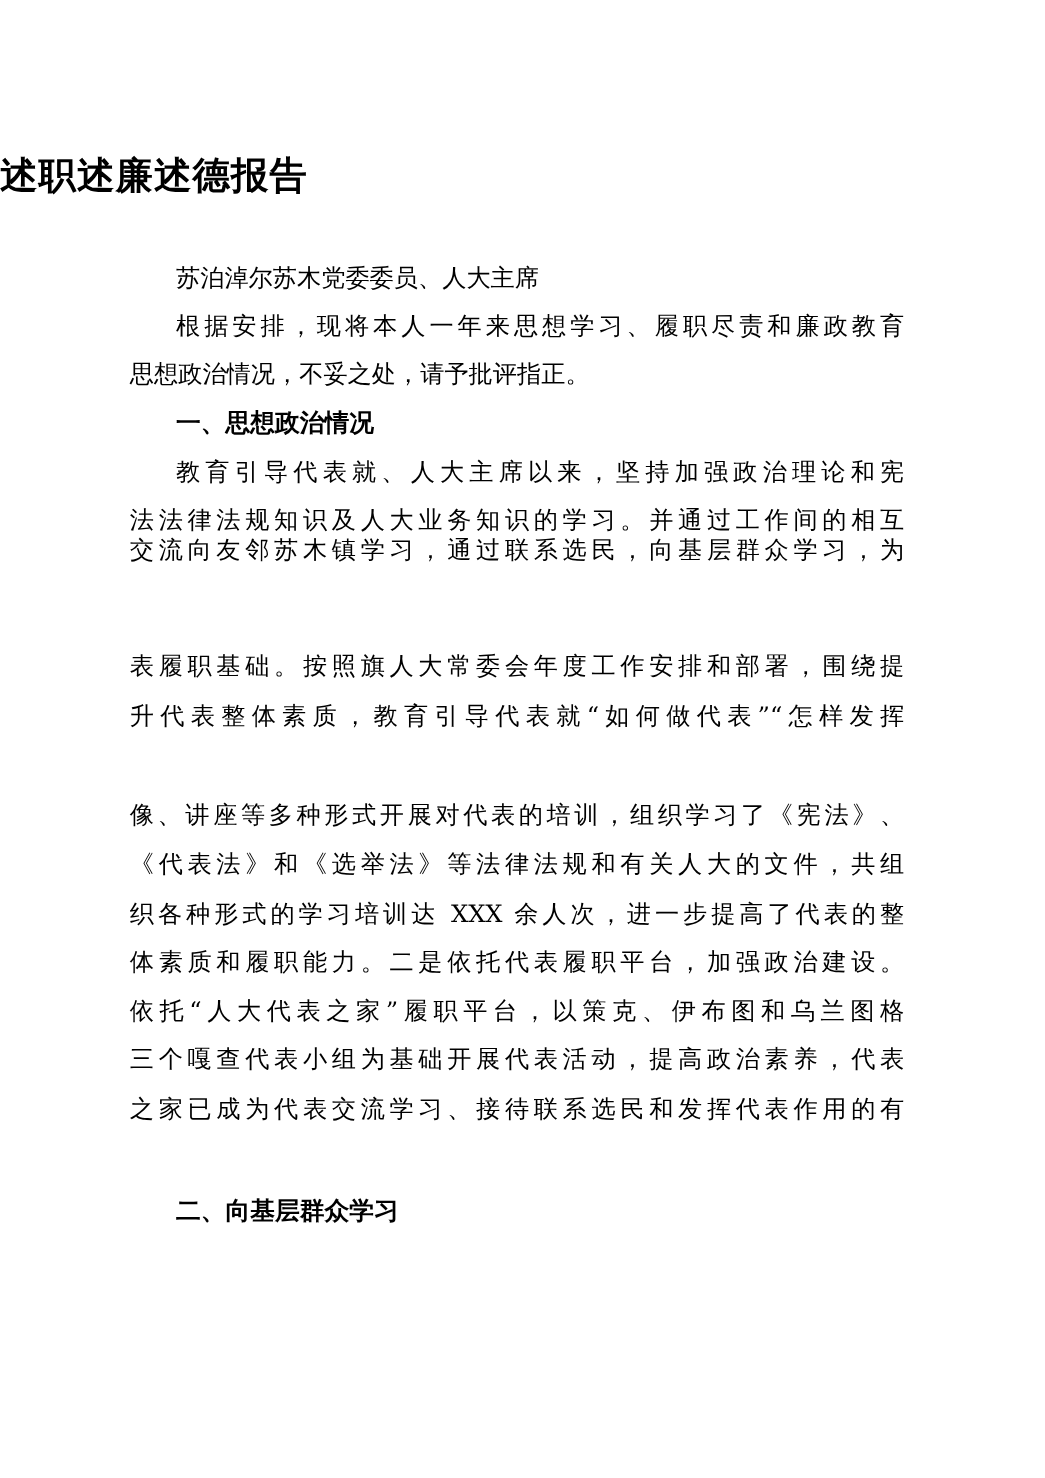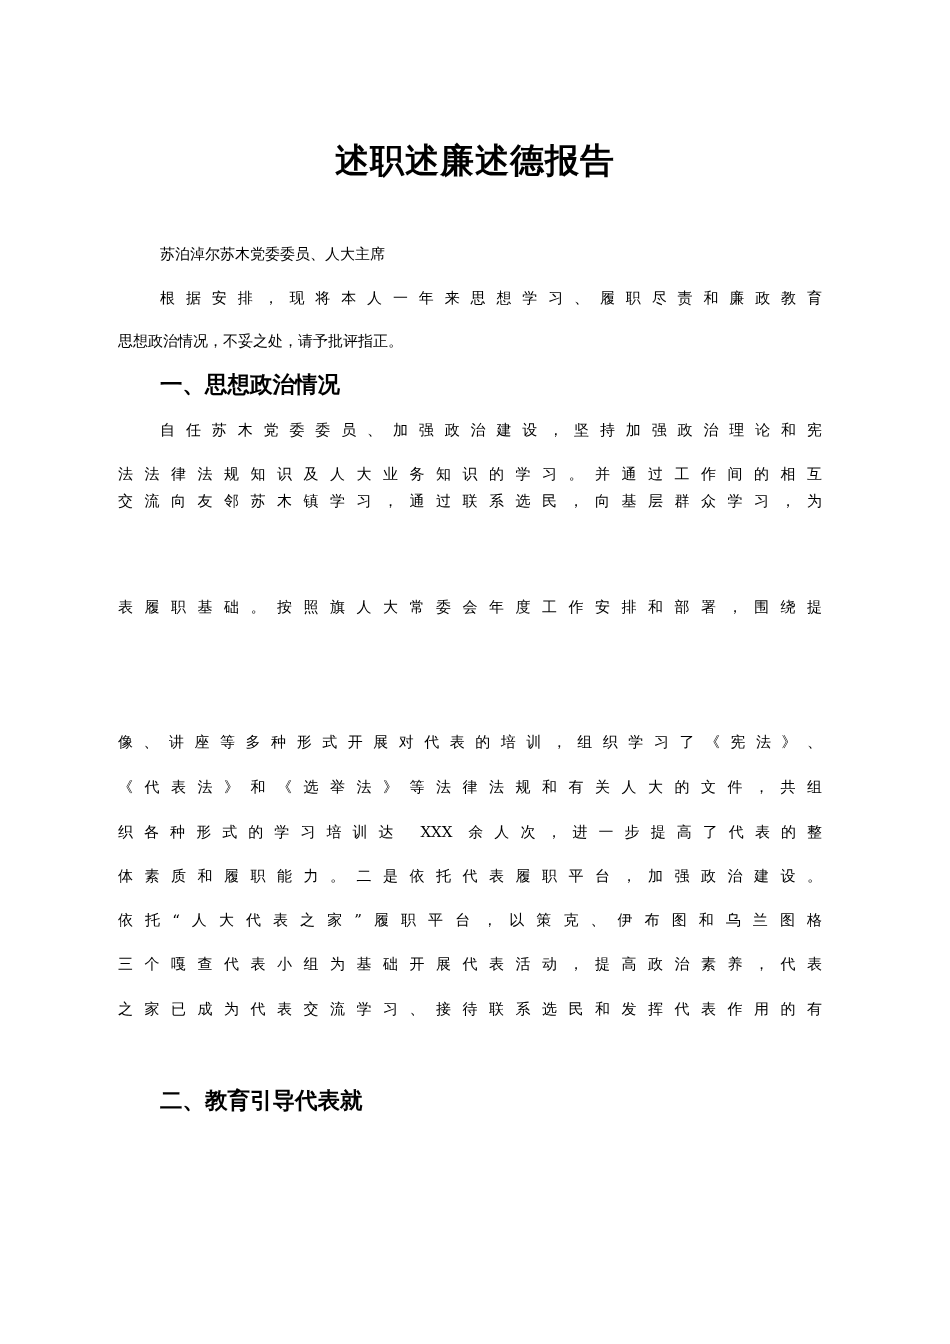--- a/index.html
+++ b/index.html
@@ -1,25 +1,25 @@
 <!DOCTYPE html>
 <html><head>
 <meta charset="utf-8">
 <style>
   html, body { margin:0; padding:0; background:#ffffff; }
   body { width:950px; height:1344px; position:relative; overflow:hidden; color:#000; }
   .page { position:absolute; left:0; top:0; width:950px; height:1344px; background:#fff; }
   .title {
-    position:absolute; left:0; width:950px; top:138px; text-align:center;
+    position:absolute; left:0; width:950px; top:138px; text-align:left;
     font-family:"DejaVu Serif","Liberation Serif",serif; font-weight:bold;
     font-size:34px; letter-spacing:1px; line-height:44px;
   }
   .line {
     position:absolute; left:118px; width:704px; white-space:nowrap;
-    font-family:"DejaVu Serif","Liberation Serif",serif; font-size:15px;
+    font-family:"DejaVu Serif","Liberation Serif",serif; font-size:22px;
     line-height:30px; text-align:justify; text-align-last:justify;
     letter-spacing:0px;
   }
   .line.indent { left:160px; width:662px; }
   .line.last { text-align-last:left; }
   .heading {
     position:absolute; left:160px; white-space:nowrap;
     font-family:Liberation Serif, serif; font-weight:bold;
     font-size:22.5px; line-height:30px;
   }
@@ -30,26 +30,27 @@
 <div class="page">
   <div class="title">述职述廉述德报告</div>
 
   <div class="line indent last" style="top:239px">苏泊淖尔苏木党委委员、人大主席</div>
 
   <div class="line indent" style="top:283px">根据安排，现将本人一年来思想学习、履职尽责和廉政教育</div>
   <div class="line last" style="top:326px">思想政治情况，不妥之处，请予批评指正。</div>
 
   <div class="heading" style="top:370px">一、思想政治情况</div>
 
-  <div class="line indent" style="top:415px">自任苏木党委委员、加强政治建设，坚持加强政治理论和宪</div>
+  <div class="line indent" style="top:415px">教育引导代表就、人大主席以来，坚持加强政治理论和宪</div>
   <div class="line" style="top:459px">法法律法规知识及人大业务知识的学习。并通过工作间的相互</div>
   <div class="line" style="top:486px">交流向友邻苏木镇学习，通过联系选民，向基层群众学习，为</div>
   <div class="line" style="top:592px">表履职基础。按照旗人大常委会年度工作安排和部署，围绕提</div>
+  <div class="line" style="top:637px">升代表整体素质，教育引导代表就“如何做代表”“怎样发挥</div>
   <div class="line" style="top:727px">像、讲座等多种形式开展对代表的培训，组织学习了《宪法》、</div>
   <div class="line" style="top:772px">《代表法》和《选举法》等法律法规和有关人大的文件，共组</div>
   <div class="line" style="top:861px">体素质和履职能力。二是依托代表履职平台，加强政治建设。</div>
   <div class="line" style="top:817px">织各种形式的学习培训达 XXX 余人次，进一步提高了代表的整</div>
   <div class="line" style="top:905px">依托“人大代表之家”履职平台，以策克、伊布图和乌兰图格</div>
   <div class="line" style="top:949px">三个嘎查代表小组为基础开展代表活动，提高政治素养，代表</div>
   <div class="line" style="top:994px">之家已成为代表交流学习、接待联系选民和发挥代表作用的有</div>
 
-  <div class="heading" style="top:1086px">二、教育引导代表就</div>
+  <div class="heading" style="top:1086px">二、向基层群众学习</div>
 </div>
 
 </body></html>

